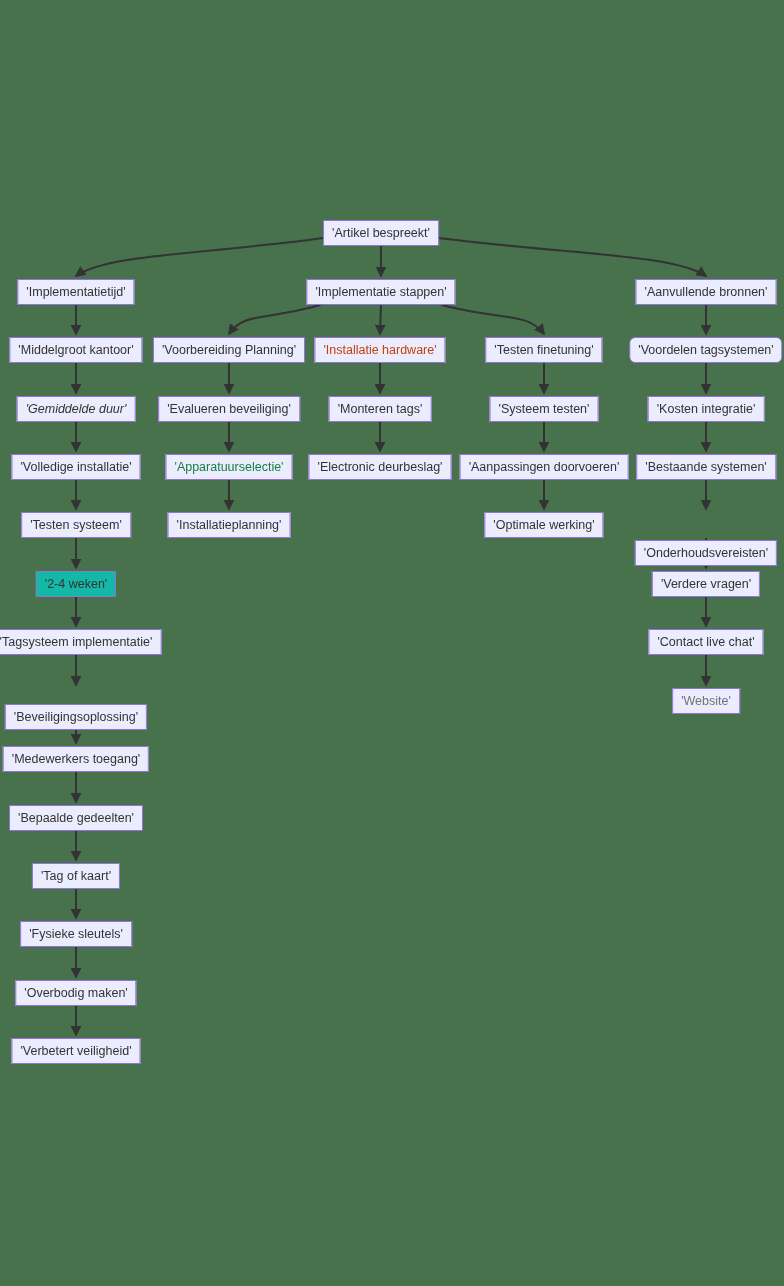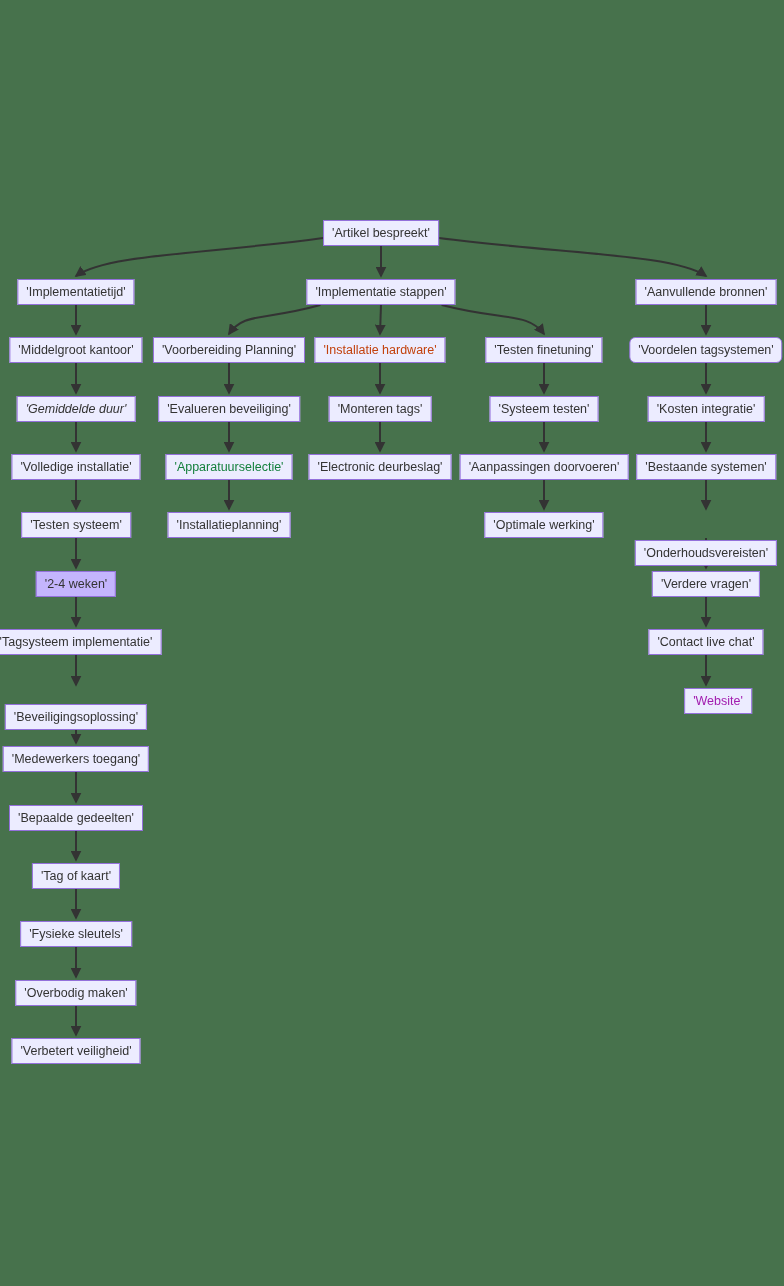--- a/index.html
+++ b/index.html
@@ -79,21 +79,21 @@
       <path d="M 706 655 L 706 685" fill="none" stroke="#333333" stroke-width="2" marker-end="url(#arrowhead)"></path>
     </svg>
 <div class="node" style="left: 381px; top: 233px; background: rgb(236, 236, 255); border-color: rgb(147, 112, 219); color: rgb(51, 51, 51);">'Artikel bespreekt'</div>
     <div class="node" style="left: 76px; top: 292px; background: rgb(236, 236, 255); border-color: rgb(147, 112, 219); color: rgb(51, 51, 51);">'Implementatietijd'</div>
     <div class="node" style="left: 381px; top: 292px; background: rgb(236, 236, 255); border-color: rgb(147, 112, 219); color: rgb(51, 51, 51);">'Implementatie stappen'</div>
     <div class="node" style="left: 706px; top: 292px; background: rgb(236, 236, 255); border-color: rgb(147, 112, 219); color: rgb(51, 51, 51);">'Aanvullende bronnen'</div>
     <div class="node" style="left: 76px; top: 350px; background: rgb(236, 236, 255); border-color: rgb(147, 112, 219); color: rgb(51, 51, 51);">'Middelgroot kantoor'</div>
     <div class="node" style="left: 76px; top: 409px; background: rgb(236, 236, 255); border-color: rgb(147, 112, 219); color: rgb(51, 51, 51); font-style: italic;">'Gemiddelde duur'</div>
     <div class="node" style="left: 76px; top: 467px; background: rgb(236, 236, 255); border-color: rgb(147, 112, 219); color: rgb(51, 51, 51);">'Volledige installatie'</div>
     <div class="node" style="left: 76px; top: 525px; background: rgb(236, 236, 255); border-color: rgb(147, 112, 219); color: rgb(51, 51, 51);">'Testen systeem'</div>
-    <div class="node" style="left: 76px; top: 584px; background: #c4b5fd; border-color: rgb(147, 112, 219); color: rgb(51, 51, 51);">'2-4 weken'</div>
+    <div class="node" style="left: 76px; top: 584px; background: #14b8a6; border-color: rgb(147, 112, 219); color: rgb(51, 51, 51);">'2-4 weken'</div>
     <div class="node" style="left: 76px; top: 642px; background: rgb(236, 236, 255); border-color: rgb(147, 112, 219); color: rgb(51, 51, 51);">'Tagsysteem implementatie'</div>
     <div class="node" style="left: 76px; top: 701px; background: rgb(236, 236, 255); border-color: rgb(147, 112, 219); color: rgb(51, 51, 51); margin-top: 16px;">'Beveiligingsoplossing'</div>
     <div class="node" style="left: 76px; top: 759px; background: rgb(236, 236, 255); border-color: rgb(147, 112, 219); color: rgb(51, 51, 51);">'Medewerkers toegang'</div>
     <div class="node" style="left: 76px; top: 818px; background: rgb(236, 236, 255); border-color: rgb(147, 112, 219); color: rgb(51, 51, 51);">'Bepaalde gedeelten'</div>
     <div class="node" style="left: 76px; top: 876px; background: rgb(236, 236, 255); border-color: rgb(147, 112, 219); color: rgb(51, 51, 51);">'Tag of kaart'</div>
     <div class="node" style="left: 76px; top: 934px; background: rgb(236, 236, 255); border-color: rgb(147, 112, 219); color: rgb(51, 51, 51);">'Fysieke sleutels'</div>
     <div class="node" style="left: 76px; top: 993px; background: rgb(236, 236, 255); border-color: rgb(147, 112, 219); color: rgb(51, 51, 51);">'Overbodig maken'</div>
     <div class="node" style="left: 76px; top: 1051px; background: rgb(236, 236, 255); border-color: rgb(147, 112, 219); color: rgb(51, 51, 51);">'Verbetert veiligheid'</div>
     <div class="node" style="left: 229px; top: 350px; background: rgb(236, 236, 255); border-color: rgb(147, 112, 219); color: rgb(51, 51, 51);">'Voorbereiding Planning'</div>
     <div class="node" style="left: 229px; top: 409px; background: rgb(236, 236, 255); border-color: rgb(147, 112, 219); color: rgb(51, 51, 51);">'Evalueren beveiliging'</div>
@@ -105,14 +105,14 @@
     <div class="node" style="left: 544px; top: 350px; background: rgb(236, 236, 255); border-color: rgb(147, 112, 219); color: rgb(51, 51, 51);">'Testen finetuning'</div>
     <div class="node" style="left: 544px; top: 409px; background: rgb(236, 236, 255); border-color: rgb(147, 112, 219); color: rgb(51, 51, 51);">'Systeem testen'</div>
     <div class="node" style="left: 544px; top: 467px; background: rgb(236, 236, 255); border-color: rgb(147, 112, 219); color: rgb(51, 51, 51);">'Aanpassingen doorvoeren'</div>
     <div class="node" style="left: 544px; top: 525px; background: rgb(236, 236, 255); border-color: rgb(147, 112, 219); color: rgb(51, 51, 51);">'Optimale werking'</div>
     <div class="node" style="left: 706px; top: 350px; background: rgb(236, 236, 255); border-color: rgb(147, 112, 219); color: rgb(51, 51, 51); border-radius: 6px;">'Voordelen tagsystemen'</div>
     <div class="node" style="left: 706px; top: 409px; background: rgb(236, 236, 255); border-color: rgb(147, 112, 219); color: rgb(51, 51, 51);">'Kosten integratie'</div>
     <div class="node" style="left: 706px; top: 467px; background: rgb(236, 236, 255); border-color: rgb(147, 112, 219); color: rgb(51, 51, 51);">'Bestaande systemen'</div>
     <div class="node" style="left: 706px; top: 525px; background: rgb(236, 236, 255); border-color: rgb(147, 112, 219); color: rgb(51, 51, 51); margin-top: 28px;">'Onderhoudsvereisten'</div>
     <div class="node" style="left: 706px; top: 584px; background: rgb(236, 236, 255); border-color: rgb(147, 112, 219); color: rgb(51, 51, 51);">'Verdere vragen'</div>
     <div class="node" style="left: 706px; top: 642px; background: rgb(236, 236, 255); border-color: rgb(147, 112, 219); color: rgb(51, 51, 51);">'Contact live chat'</div>
-    <div class="node" style="left: 706px; top: 701px; background: rgb(236, 236, 255); border-color: rgb(147, 112, 219); color: #a21caf; margin-left: 12px;">'Website'</div>
+    <div class="node" style="left: 706px; top: 701px; background: rgb(236, 236, 255); border-color: rgb(147, 112, 219); color: #737373;">'Website'</div>
   </div>
 
 </body></html>

